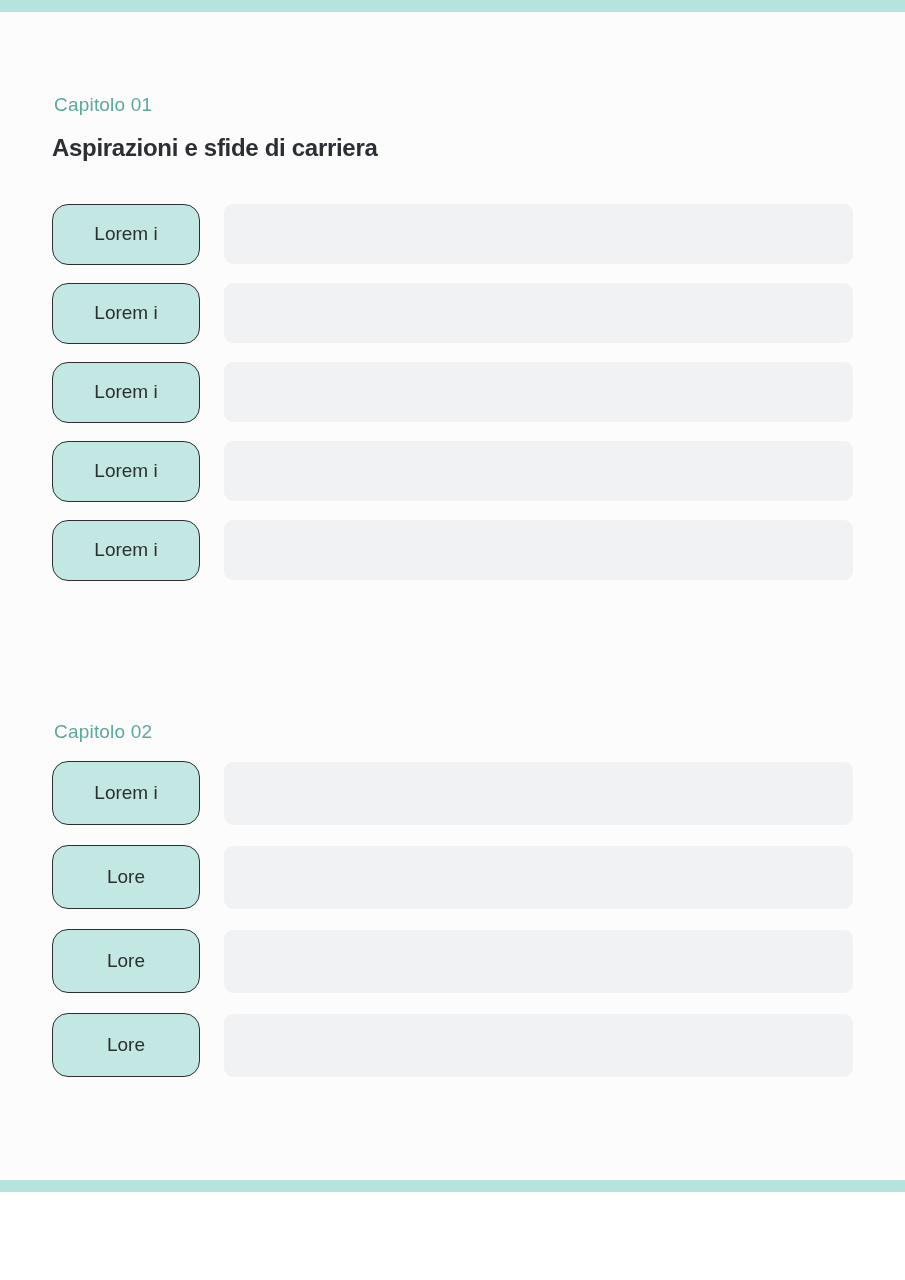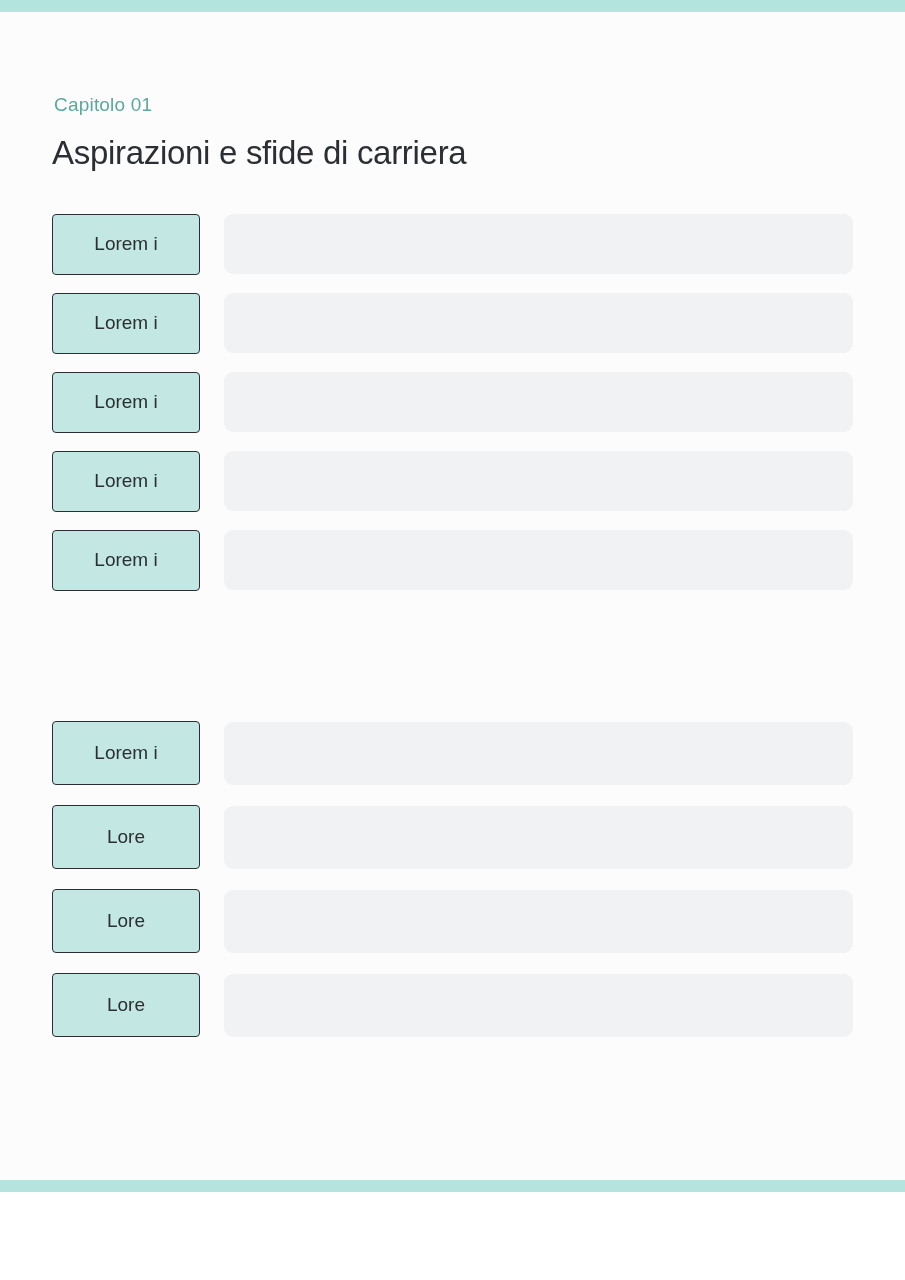--- a/index.html
+++ b/index.html
@@ -45,22 +45,22 @@
   .chapter-2 { top: 709px; }
 
   .chapter-label {
     font-size: 19px;
     color: #5aa99c;
     letter-spacing: 0.2px;
     margin: 0 0 18px 2px;
     font-weight: 400;
   }
   .chapter-title {
-    font-size: 33px;
-    font-weight: 400;
+    font-size: 24px;
+    font-weight: 700;
     color: #2b2f33;
     margin: 0 0 42px 0;
     letter-spacing: -0.3px;
     line-height: 1.15;
   }
   .rows {
     display: flex;
     flex-direction: column;
   }
   .row {
@@ -69,21 +69,21 @@
     gap: 24px;
     margin-bottom: 18px;
   }
   .row:last-child { margin-bottom: 0; }
   .pill {
     width: 148px;
     min-width: 148px;
     height: 61px;
     background: #c3e8e3;
     border: 1.6px solid #2b2f33;
-    border-radius: 4px;
+    border-radius: 16px;
     display: flex;
     align-items: center;
     justify-content: center;
     font-size: 19px;
     color: #2b2f33;
     box-sizing: border-box;
   }
   .line {
     flex: 1 1 auto;
     height: 60px;
@@ -130,20 +130,21 @@
 
         <div class="row">
           <div class="pill">Lorem i</div>
           <div class="line"></div>
         </div>
 
       </div>
     </section>
 
     <section class="chapter chapter-2">
+      <div class="chapter-label">Capitolo 02</div>
       <div class="rows">
 
         <div class="row">
           <div class="pill">Lorem i</div>
           <div class="line"></div>
         </div>
 
         <div class="row">
           <div class="pill">Lore</div>
           <div class="line"></div>

